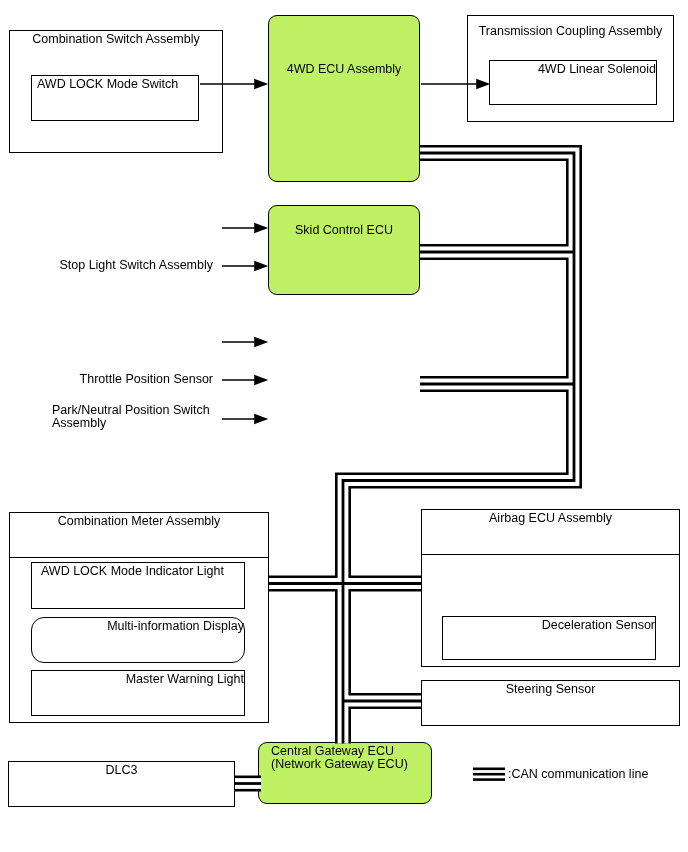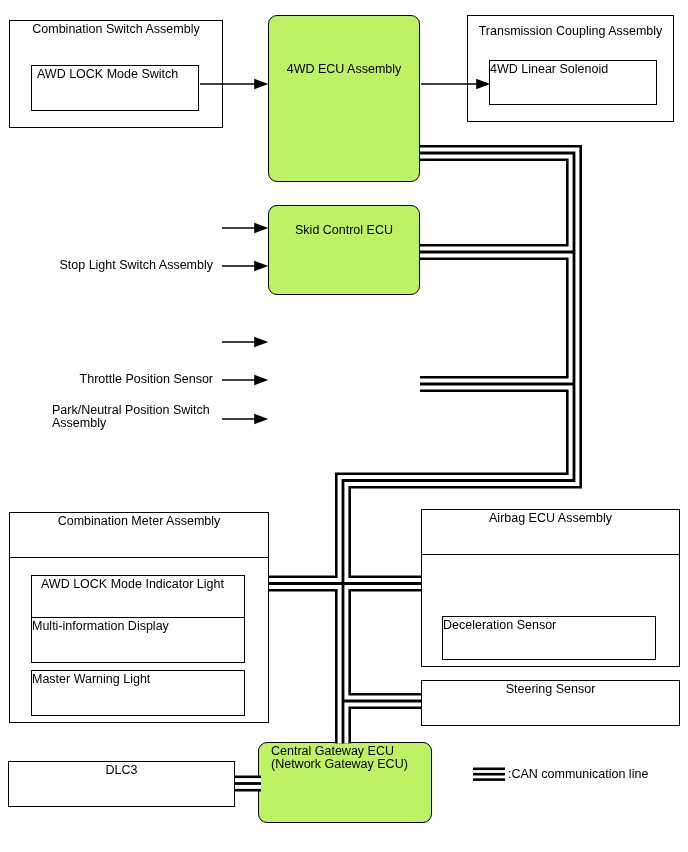--- a/index.html
+++ b/index.html
@@ -7,34 +7,34 @@
     position:relative;width:688px;height:852px;background:#fff;
     font-family:"Liberation Sans", sans-serif;font-size:12.5px;line-height:13px;color:#000;
     overflow:hidden;
   }
   .box{position:absolute;border:1.5px solid #000;box-sizing:border-box;background:#fff;}
   .rbox{position:absolute;border:1.6px solid #000;border-radius:9px;box-sizing:border-box;background:#bef264;}
   .title{position:absolute;left:0;right:0;text-align:center;}
   .lbl{position:absolute;}
   .sep{position:absolute;left:0;right:0;border-top:1.5px solid #000;}
   .innerbox{position:absolute;border:1.4px solid #000;box-sizing:border-box;background:#fff;}
-  .innerbox .t{display:block;padding-top:2px;text-align:left;}
+  .innerbox .t{display:block;padding-top:2px;text-align:right;}
   .innerbox .t.left{text-align:left;}
   .inlabel{position:absolute;text-align:right;}
   .inlabel.left{text-align:left;white-space:pre-line;}
   svg.overlay{position:absolute;left:0;top:0;pointer-events:none;}
   .legend{position:absolute;left:472px;top:766px;display:flex;align-items:center;}
   .legend .sym{display:inline-block;margin-right:2px;}
 </style>
 </head>
 <body>
 
 <div id="canvas">
 
-  <div class="box" style="left:9px;top:20px;width:214px;height:108px;">
+  <div class="box" style="left:9px;top:30px;width:214px;height:123px;">
     <div class="title" style="top:2px;">Combination Switch Assembly</div>
     <div class="innerbox" style="left:21px;top:44px;width:168px;height:46px;">
       <span class="t left" style="padding-left:5px;">AWD LOCK Mode Switch</span>
     </div>
   </div>
 
   <div class="rbox" style="left:268px;top:15px;width:152px;height:167px;">
     <div class="title" style="top:47px;">4WD ECU Assembly</div>
   </div>
 
@@ -51,24 +51,24 @@
 
 
   <div class="inlabel" style="left:28px;top:259px;width:185px;">Stop Light Switch Assembly</div>
   <div class="inlabel" style="left:28px;top:373px;width:185px;">Throttle Position Sensor</div>
   <div class="inlabel left" style="left:52px;top:404px;width:168px;">Park/Neutral Position Switch
 Assembly</div>
 
   <div class="box" style="left:9px;top:512px;width:260px;height:211px;">
     <div class="title" style="top:2px;">Combination Meter Assembly</div>
     <div class="sep" style="top:44px;"></div>
-    <div class="innerbox" style="left:21px;top:49px;width:214px;height:47px;margin-top:13px;">
+    <div class="innerbox" style="left:21px;top:49px;width:214px;height:47px;">
       <span class="t left" style="padding-left:9px;">AWD LOCK Mode Indicator Light</span>
     </div>
-    <div class="innerbox" style="left:21px;top:104px;width:214px;height:46px;">
+    <div class="innerbox" style="left:21px;top:104px;width:214px;height:46px;border-radius:13px;">
       <span class="t">Multi-information Display</span>
     </div>
     <div class="innerbox" style="left:21px;top:157px;width:214px;height:46px;">
       <span class="t">Master Warning Light</span>
     </div>
   </div>
 
   <div class="box" style="left:421px;top:509px;width:259px;height:158px;">
     <div class="title" style="top:2px;">Airbag ECU Assembly</div>
     <div class="sep" style="top:44px;"></div>
@@ -78,21 +78,21 @@
   </div>
 
   <div class="box" style="left:421px;top:680px;width:259px;height:46px;">
     <div class="title" style="top:2px;">Steering Sensor</div>
   </div>
 
   <div class="box" style="left:8px;top:761px;width:227px;height:46px;">
     <div class="title" style="top:2px;">DLC3</div>
   </div>
 
-  <div class="rbox" style="left:258px;top:742px;width:174px;height:81px;">
+  <div class="rbox" style="left:258px;top:742px;width:174px;height:62px;">
     <div class="lbl" style="left:12px;top:2px;">Central Gateway ECU</div>
     <div class="lbl" style="left:12px;top:15px;">(Network Gateway ECU)</div>
   </div>
 
   <svg class="overlay" width="688" height="852" viewBox="0 0 688 852">
 
     <g stroke="#000" stroke-width="16" fill="none" stroke-linejoin="miter">
       <path d="M420 153 H574 V480.5 H343 V743.5"></path>
       <path d="M420 252 H574"></path>
       <path d="M420 384 H574"></path>

